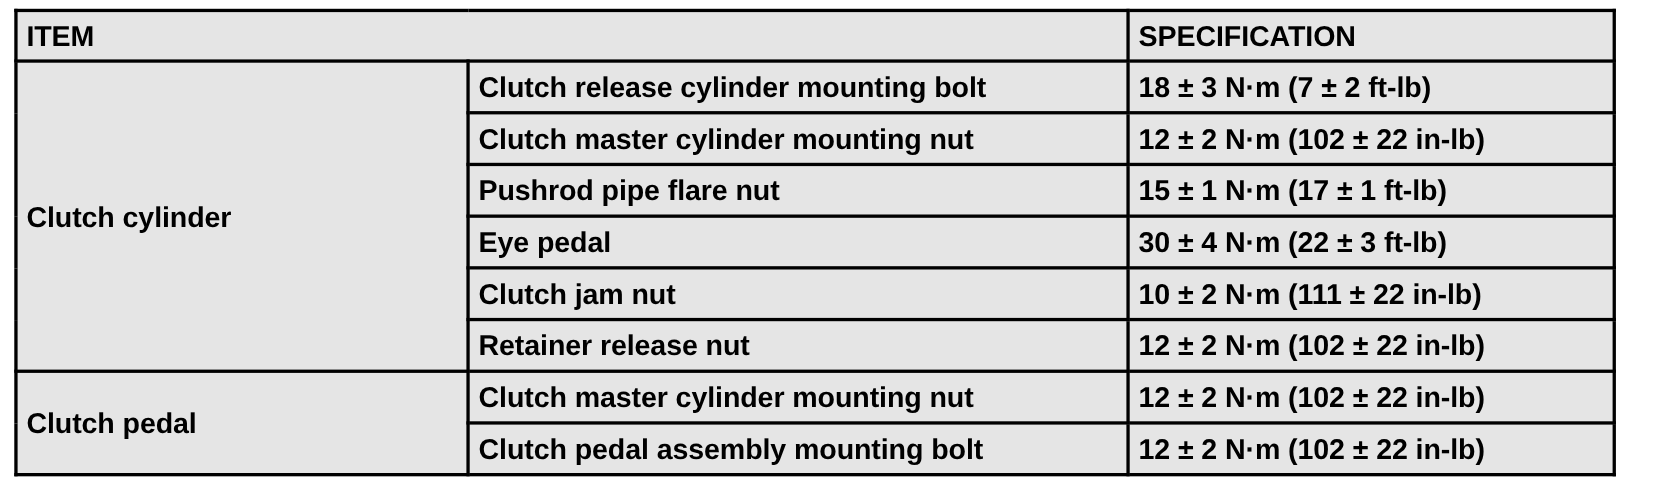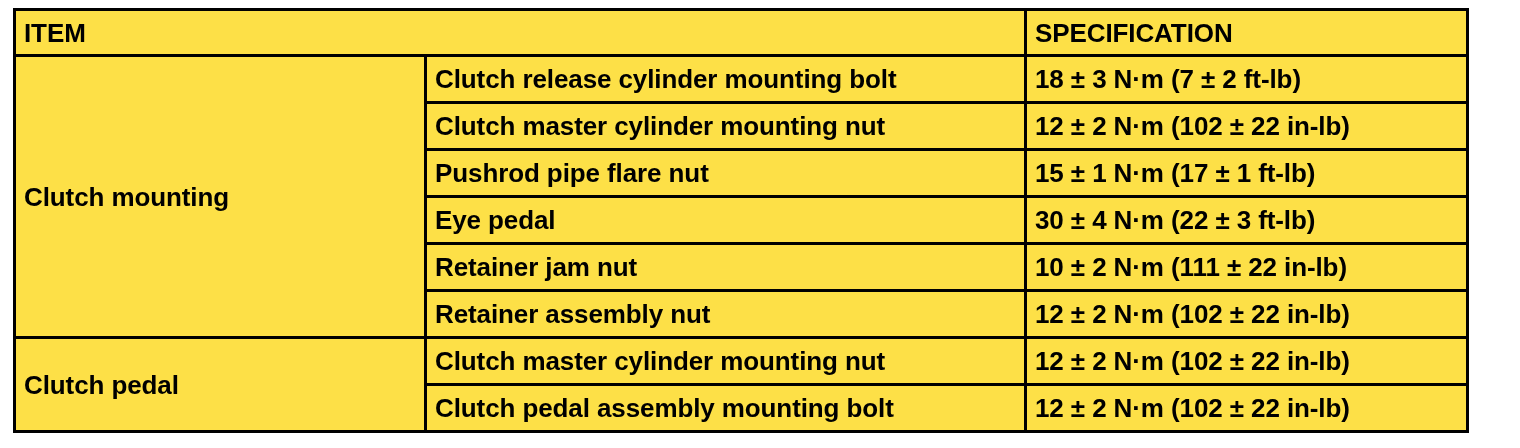--- a/index.html
+++ b/index.html
@@ -21,21 +21,21 @@
     height: 448px;
     background: #ffffff;
   }
   table.spec-table {
     position: absolute;
     left: 13px;
     top: 8px;
     width: 1456px;
     border-collapse: collapse;
     table-layout: fixed;
-    background: #fde047;
+    background: #e5e5e5;
     padding-left: 32px;
   }
   table.spec-table td,
   table.spec-table th {
     border: 3px solid #000000;
     padding: 0 0 0 8px;
     margin: 0;
     font-size: 26px;
     line-height: 1.0;
     height: 44px;
@@ -77,42 +77,42 @@
     <thead>
       <tr>
         <th class="header-cell" colspan="2">ITEM</th>
         <th class="header-cell">SPECIFICATION</th>
       </tr>
     </thead>
 
     <tbody>
 
       <tr>
-        <td class="group-cell" rowspan="6">Clutch mounting</td>
+        <td class="group-cell" rowspan="6">Clutch cylinder</td>
         <td>Clutch release cylinder mounting bolt</td>
         <td>18 ± 3 N·m (7 ± 2 ft-lb)</td>
       </tr>
       <tr>
         <td>Clutch master cylinder mounting nut</td>
         <td>12 ± 2 N·m (102 ± 22 in-lb)</td>
       </tr>
       <tr>
         <td>Pushrod pipe flare nut</td>
         <td>15 ± 1 N·m (17 ± 1 ft-lb)</td>
       </tr>
       <tr>
         <td>Eye pedal</td>
         <td>30 ± 4 N·m (22 ± 3 ft-lb)</td>
       </tr>
       <tr>
-        <td>Retainer jam nut</td>
+        <td>Clutch jam nut</td>
         <td>10 ± 2 N·m (111 ± 22 in-lb)</td>
       </tr>
       <tr>
-        <td>Retainer assembly nut</td>
+        <td>Retainer release nut</td>
         <td>12 ± 2 N·m (102 ± 22 in-lb)</td>
       </tr>
 
       <tr>
         <td class="group-cell" rowspan="2">Clutch pedal</td>
         <td>Clutch master cylinder mounting nut</td>
         <td>12 ± 2 N·m (102 ± 22 in-lb)</td>
       </tr>
       <tr>
         <td>Clutch pedal assembly mounting bolt</td>

